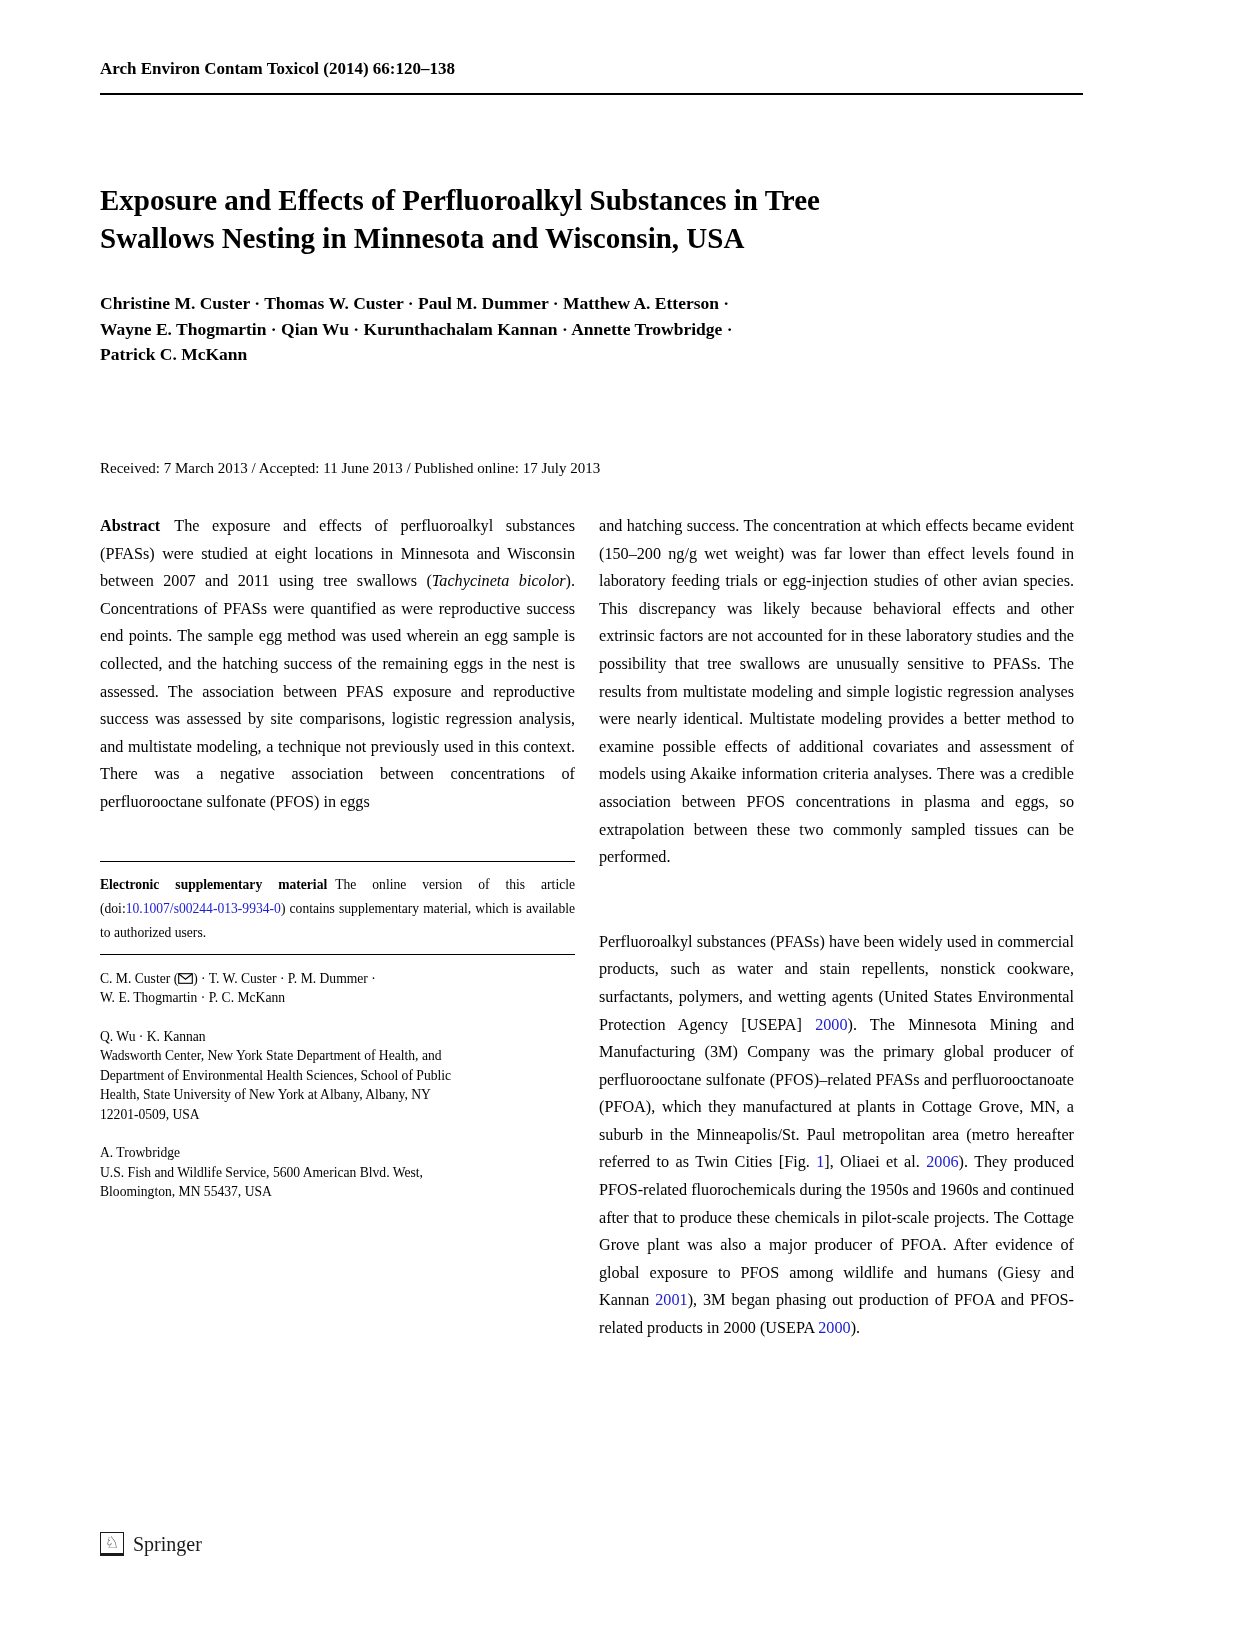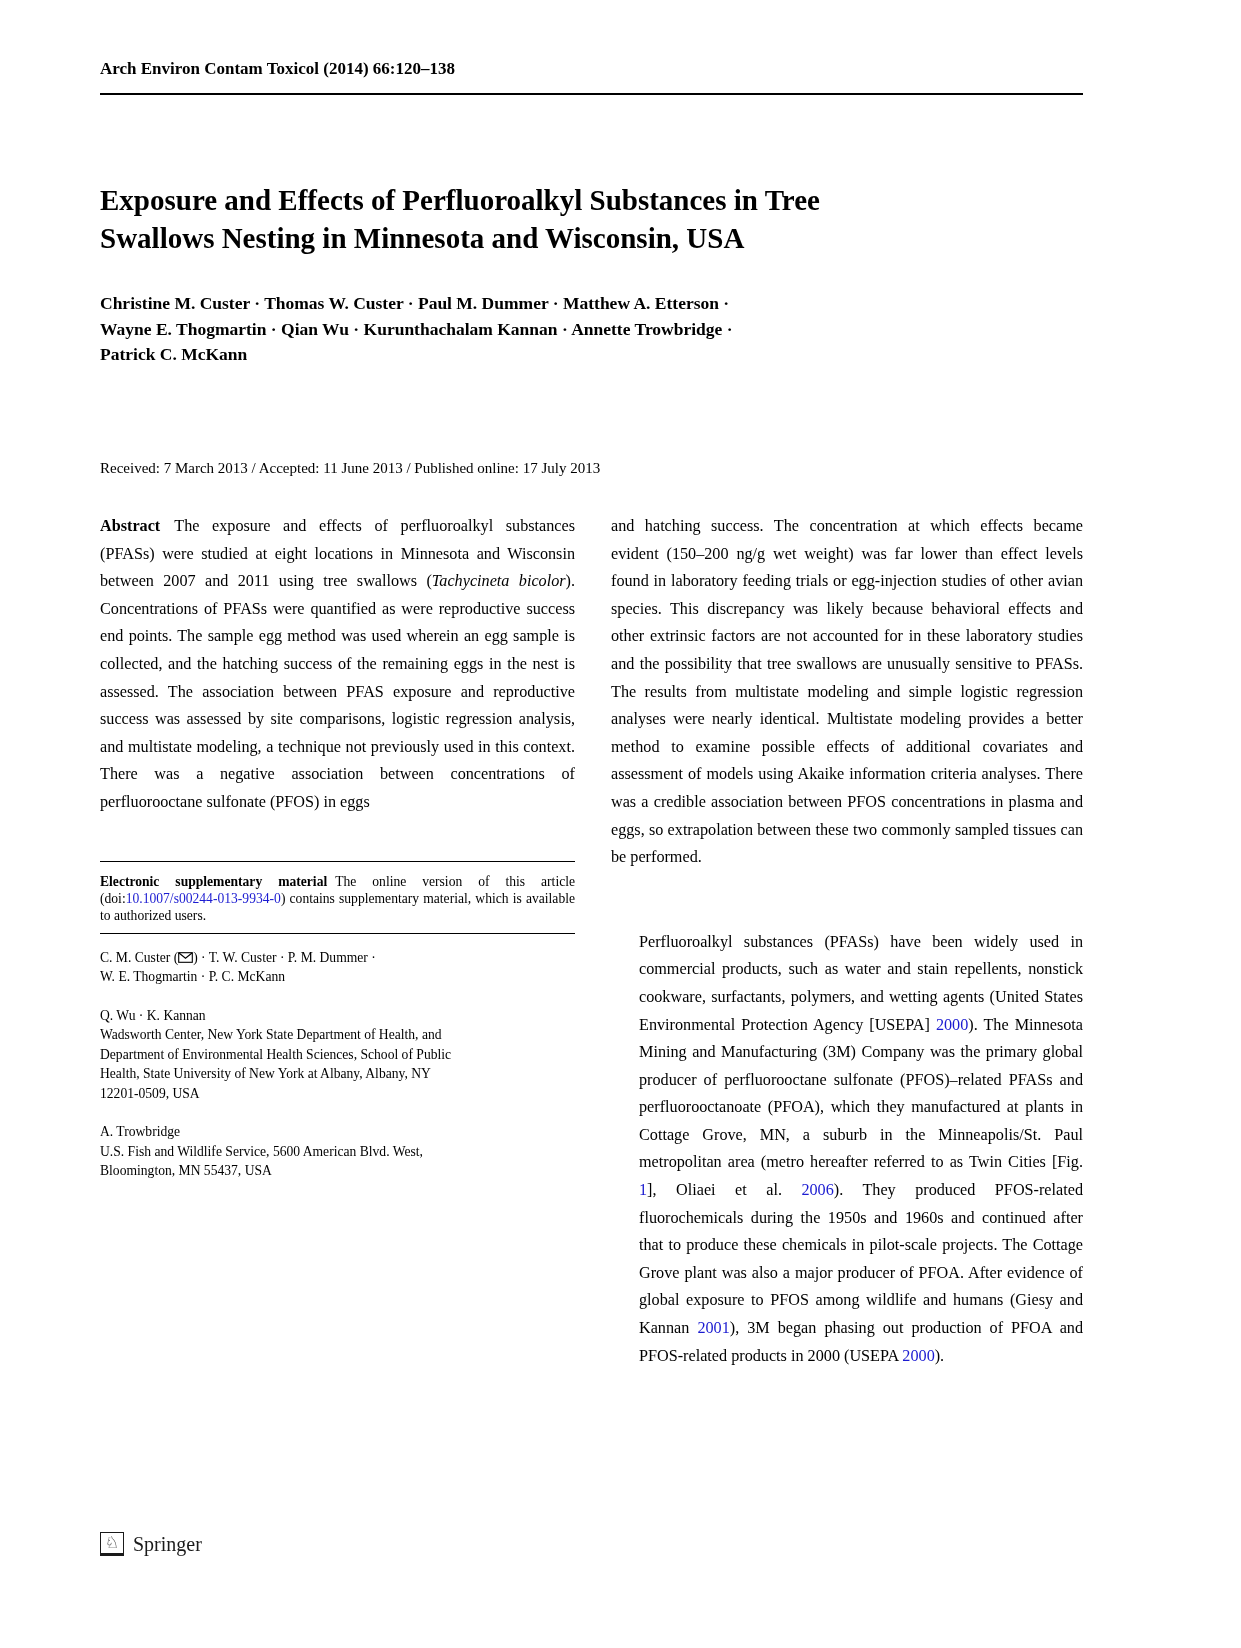--- a/index.html
+++ b/index.html
@@ -48,21 +48,21 @@
     white-space: pre-line;
   }
   .received-block {
     margin-top: 90px;
     font-size: 15px;
     line-height: 21.5px;
   }
   .columns {
     margin-top: 34px;
     display: flex;
-    gap: 36px;
+    gap: 24px;
   }
   .col {
     width: 475px;
   }
   .body-text {
     font-size: 16.2px;
     line-height: 27.6px;
     text-align: justify;
   }
   .abstract-label, .esm-label {
@@ -85,21 +85,21 @@
   }
   .esm-rule2 {
     border: none;
     border-top: 1.8px solid #000;
     width: 475px;
     margin: 9px 0 0 0;
   }
   .esm-text {
     margin-top: 11px;
     font-size: 13.6px;
-    line-height: 17px;
+    line-height: 24px;
     text-align: justify;
   }
   .esm-label { margin-right: 8px; }
   .affiliations {
     margin-top: 14px;
     font-size: 13.6px;
     line-height: 19.5px;
   }
   .aff-block + .aff-block {
     margin-top: 19px;
@@ -191,21 +191,21 @@
           <div class="aff-names">A. Trowbridge</div>
           <div class="aff-address">U.S. Fish and Wildlife Service, 5600 American Blvd. West,
 Bloomington, MN 55437, USA</div>
         </div>
       </div>
     </div>
 
     <div class="col">
       <p class="body-text" style="margin:0;">and hatching success. The concentration at which effects became evident (150–200 ng/g wet weight) was far lower than effect levels found in laboratory feeding trials or egg-injection studies of other avian species. This discrepancy was likely because behavioral effects and other extrinsic factors are not accounted for in these laboratory studies and the possibility that tree swallows are unusually sensitive to PFASs. The results from multistate modeling and simple logistic regression analyses were nearly identical. Multistate modeling provides a better method to examine possible effects of additional covariates and assessment of models using Akaike information criteria analyses. There was a credible association between PFOS concentrations in plasma and eggs, so extrapolation between these two commonly sampled tissues can be performed.</p>
 
-      <p class="body-text intro-p" style="margin-bottom:0;margin-left:28px;">
+      <p class="body-text intro-p" style="margin-bottom:0;">
         <span>Perfluoroalkyl substances (PFASs) have been widely used in commercial products, such as water and stain repellents, nonstick cookware, surfactants, polymers, and wetting agents (United States Environmental Protection Agency [USEPA] </span><a class="cite-link">2000</a><span>). The Minnesota Mining and Manufacturing (3M) Company was the primary global producer of perfluorooctane sulfonate (PFOS)–related PFASs and perfluorooctanoate (PFOA), which they manufactured at plants in Cottage Grove, MN, a suburb in the Minneapolis/St. Paul metropolitan area (metro hereafter referred to as Twin Cities [Fig. </span><a class="cite-link">1</a><span>], Oliaei et al. </span><a class="cite-link">2006</a><span>). They produced PFOS-related fluorochemicals during the 1950s and 1960s and continued after that to produce these chemicals in pilot-scale projects. The Cottage Grove plant was also a major producer of PFOA. After evidence of global exposure to PFOS among wildlife and humans (Giesy and Kannan </span><a class="cite-link">2001</a><span>), 3M began phasing out production of PFOA and PFOS-related products in 2000 (USEPA </span><a class="cite-link">2000</a><span>).</span>
       </p>
     </div>
 
   </div>
 
   <div class="springer-logo">
     <span class="logo-box">♘</span>
     <span class="logo-text">Springer</span>
   </div>

